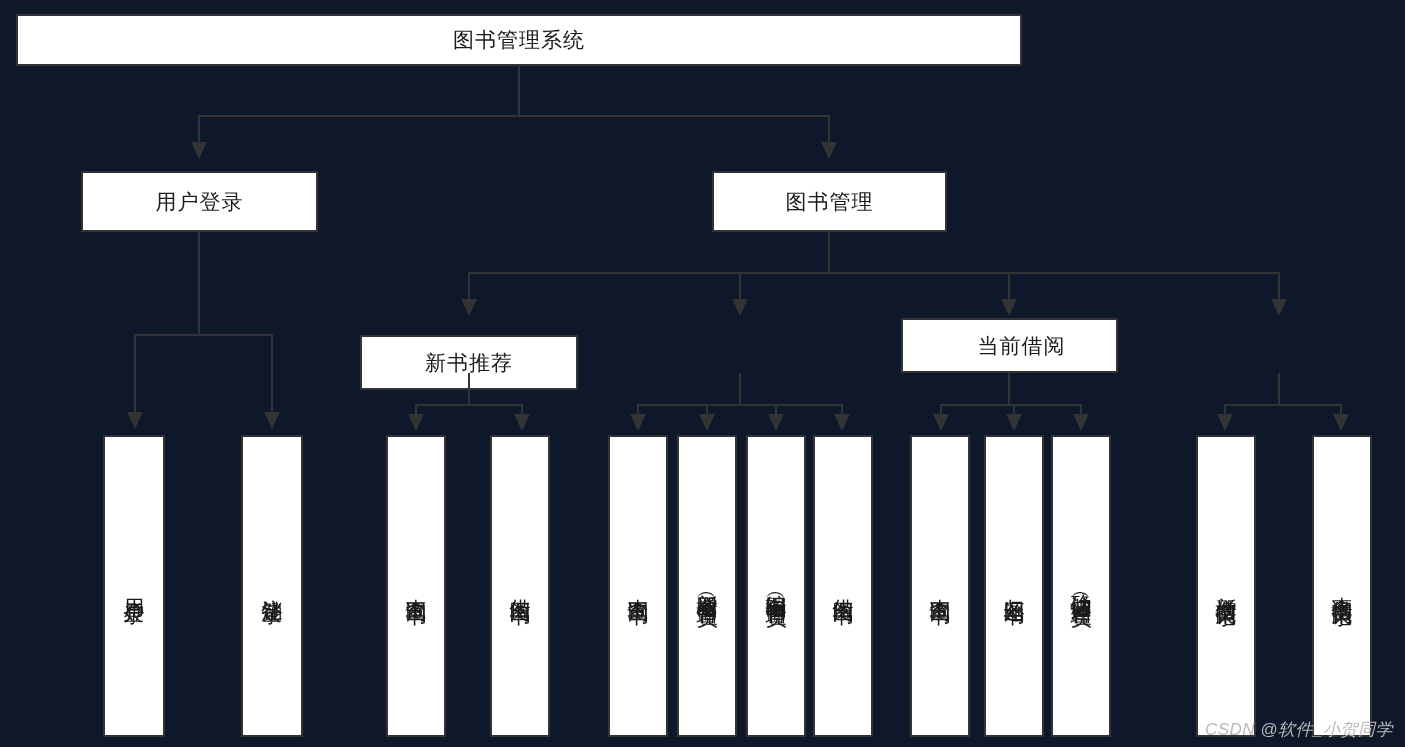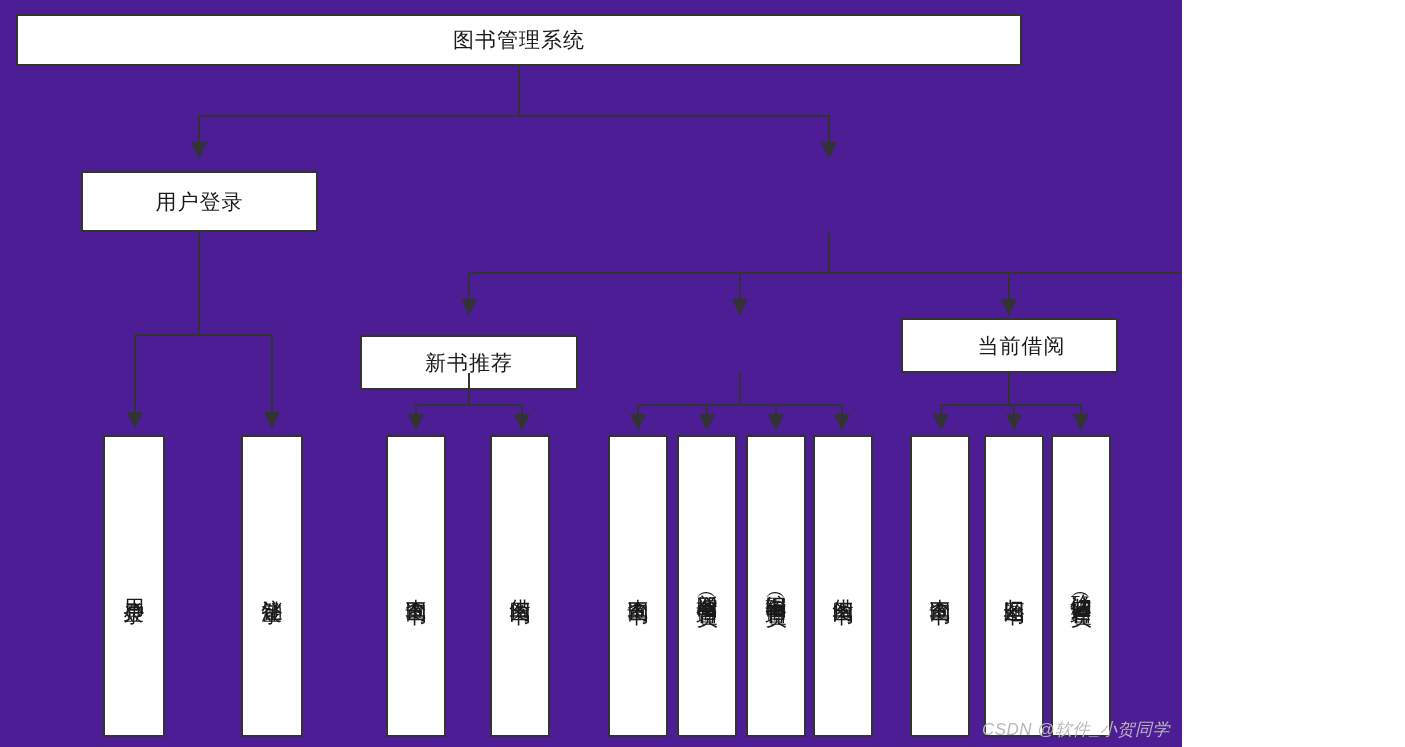--- a/index.html
+++ b/index.html
@@ -2,23 +2,23 @@
 <html><head>
 <meta charset="utf-8">
 <style>
   html, body {
     margin: 0;
     padding: 0;
     background: #ffffff;
   }
   #canvas {
     position: relative;
-    width: 1182px;
+    width: 1405px;
     height: 747px;
-    background: #4c1d95;
+    background: #0f172a;
     font-family: "Liberation Sans", "DejaVu Sans", sans-serif;
     overflow: hidden;
   }
   .node {
     position: absolute;
     box-sizing: border-box;
     border: 2px solid #333333;
     background: #ffffff;
     display: flex;
     align-items: center;
@@ -79,20 +79,21 @@
 
   <div class="edge h" style="left:198px; top:115px; width:632px; height:2px;"></div>
 
   <div class="edge v" style="left:198px; top:115px; width:2px; height:30px;"></div>
   <div class="arrow" style="left:191px; top:142px;"></div>
   <div class="edge v" style="left:828px; top:115px; width:2px; height:30px;"></div>
   <div class="arrow" style="left:821px; top:142px;"></div>
 
   <div class="node horiz" style="left:81px; top:171px; width:237px; height:61px;">用户登录</div>
 
+  <div class="node horiz" style="left:712px; top:171px; width:235px; height:61px;">图书管理</div>
 
   <div class="edge v" style="left:198px; top:232px; width:2px; height:103px;"></div>
   <div class="edge h" style="left:134px; top:334px; width:139px; height:2px;"></div>
   <div class="edge v" style="left:134px; top:334px; width:2px; height:82px;"></div>
   <div class="arrow" style="left:127px; top:412px;"></div>
   <div class="edge v" style="left:271px; top:334px; width:2px; height:82px;"></div>
   <div class="arrow" style="left:264px; top:412px;"></div>
 
   <div class="edge v" style="left:828px; top:232px; width:2px; height:42px;"></div>
   <div class="edge h" style="left:468px; top:272px; width:812px; height:2px;"></div>

